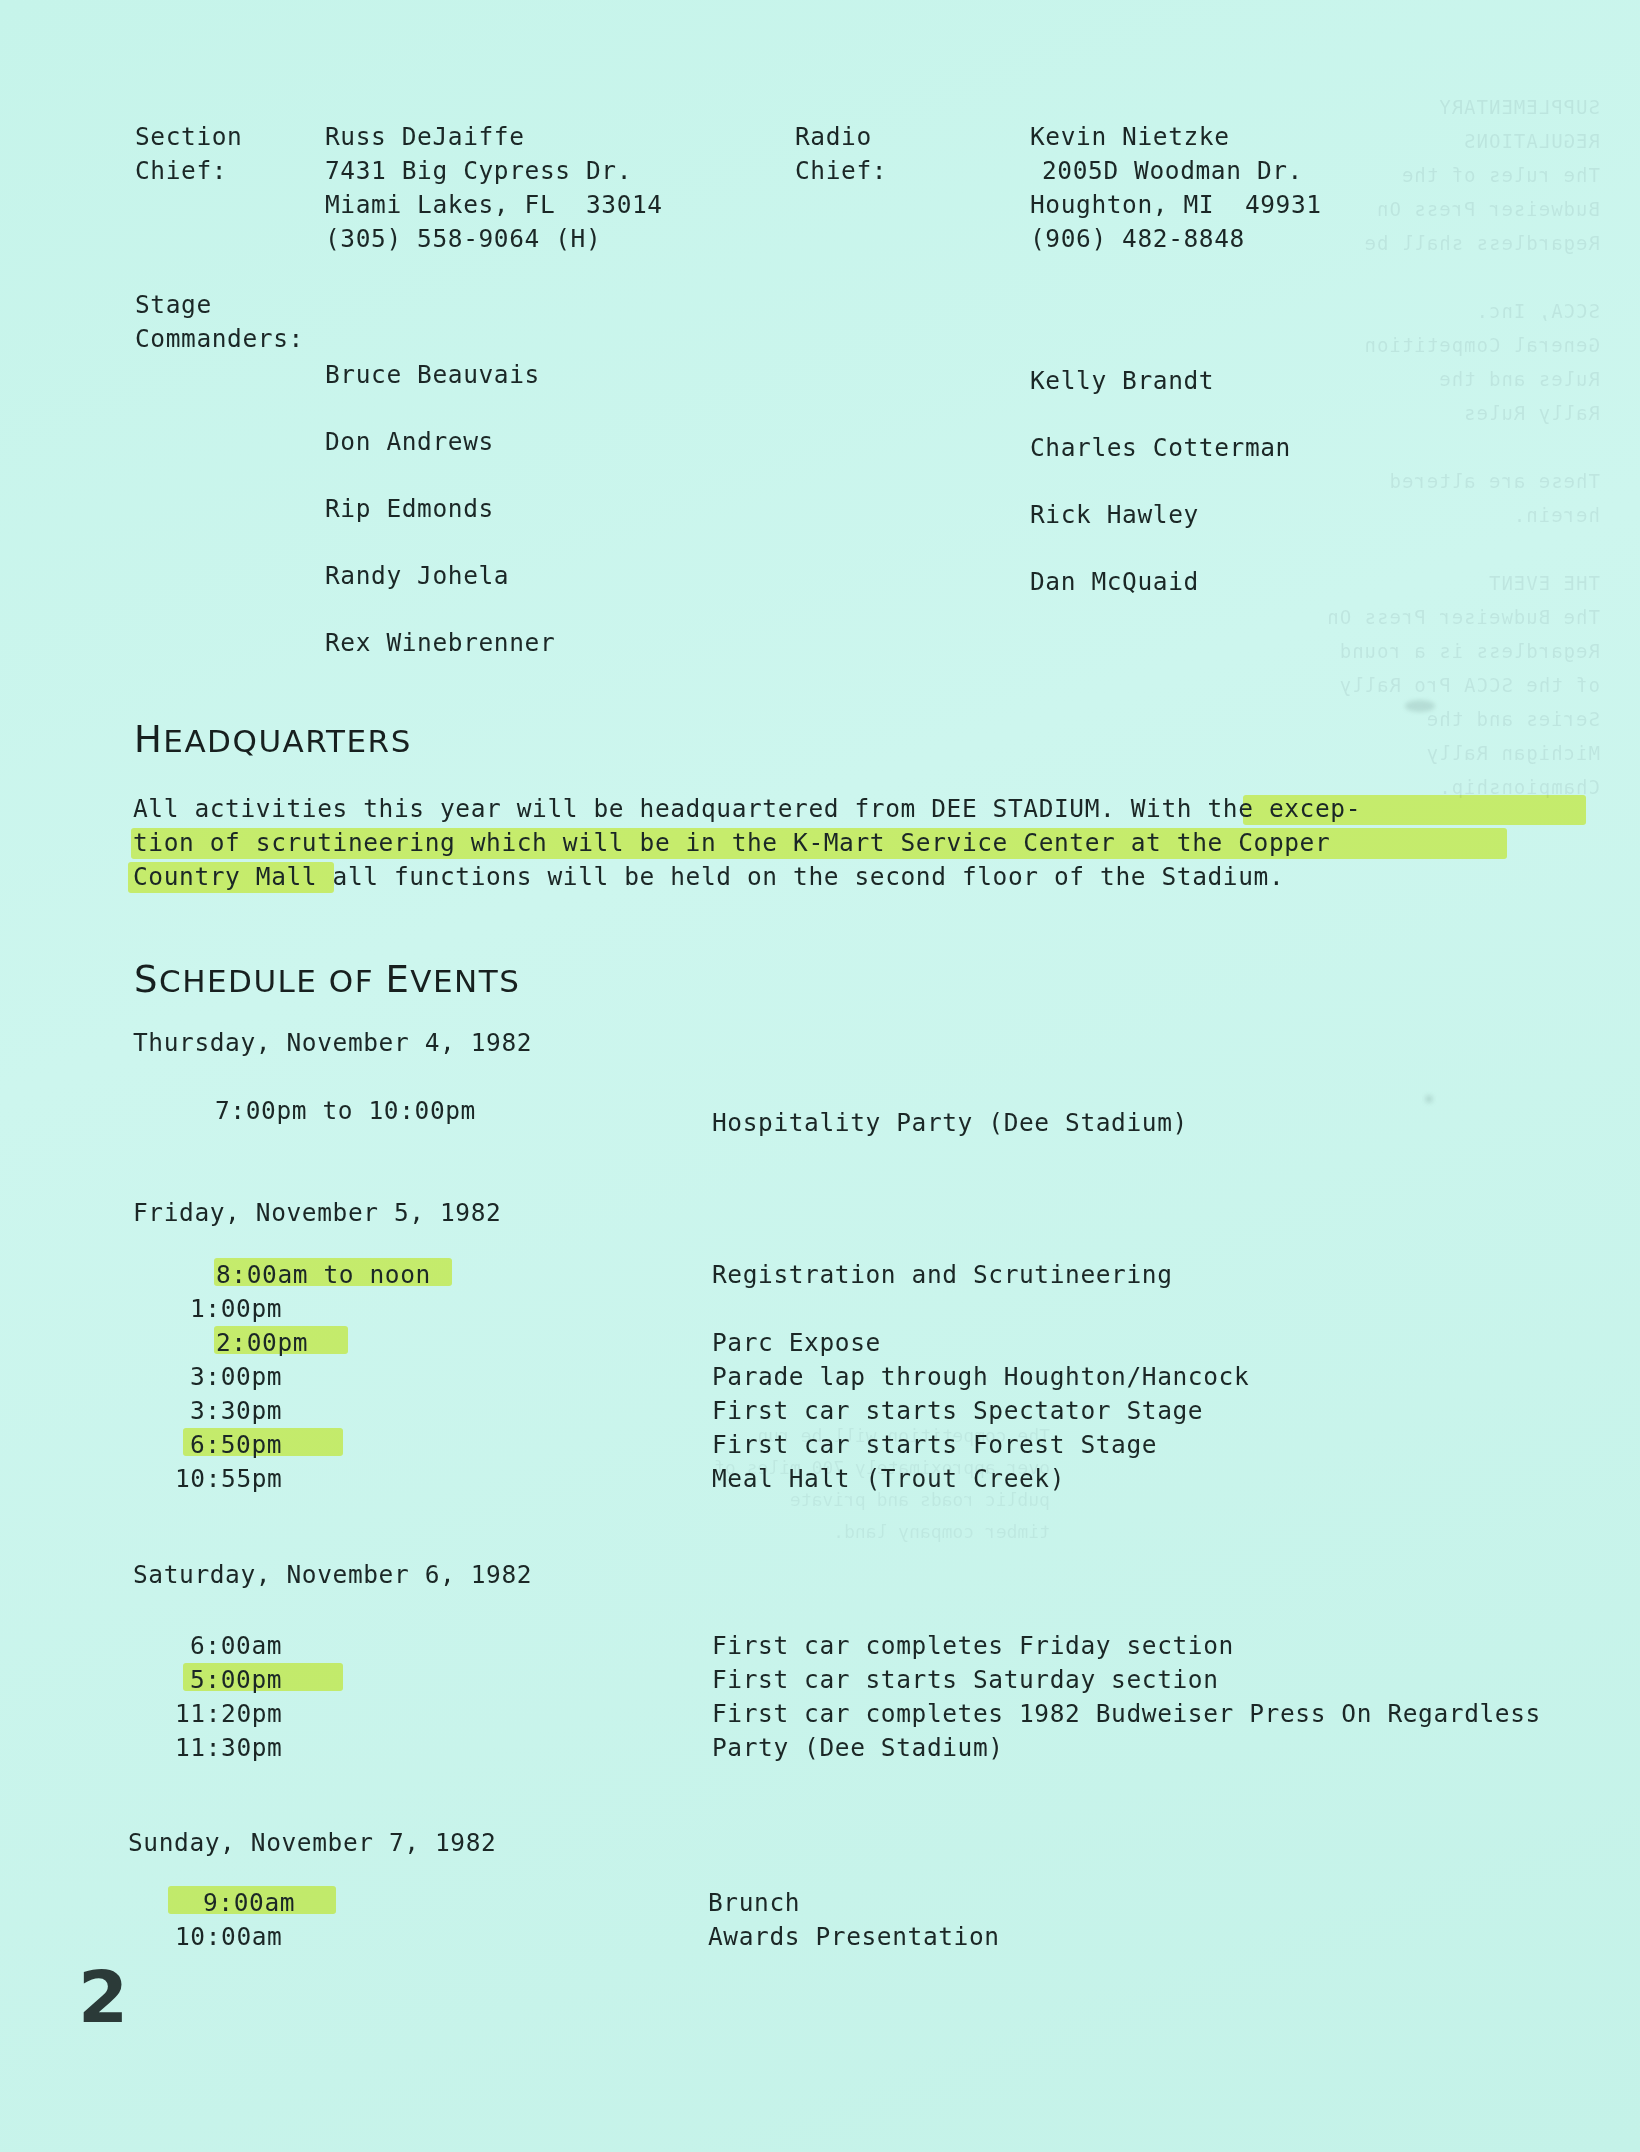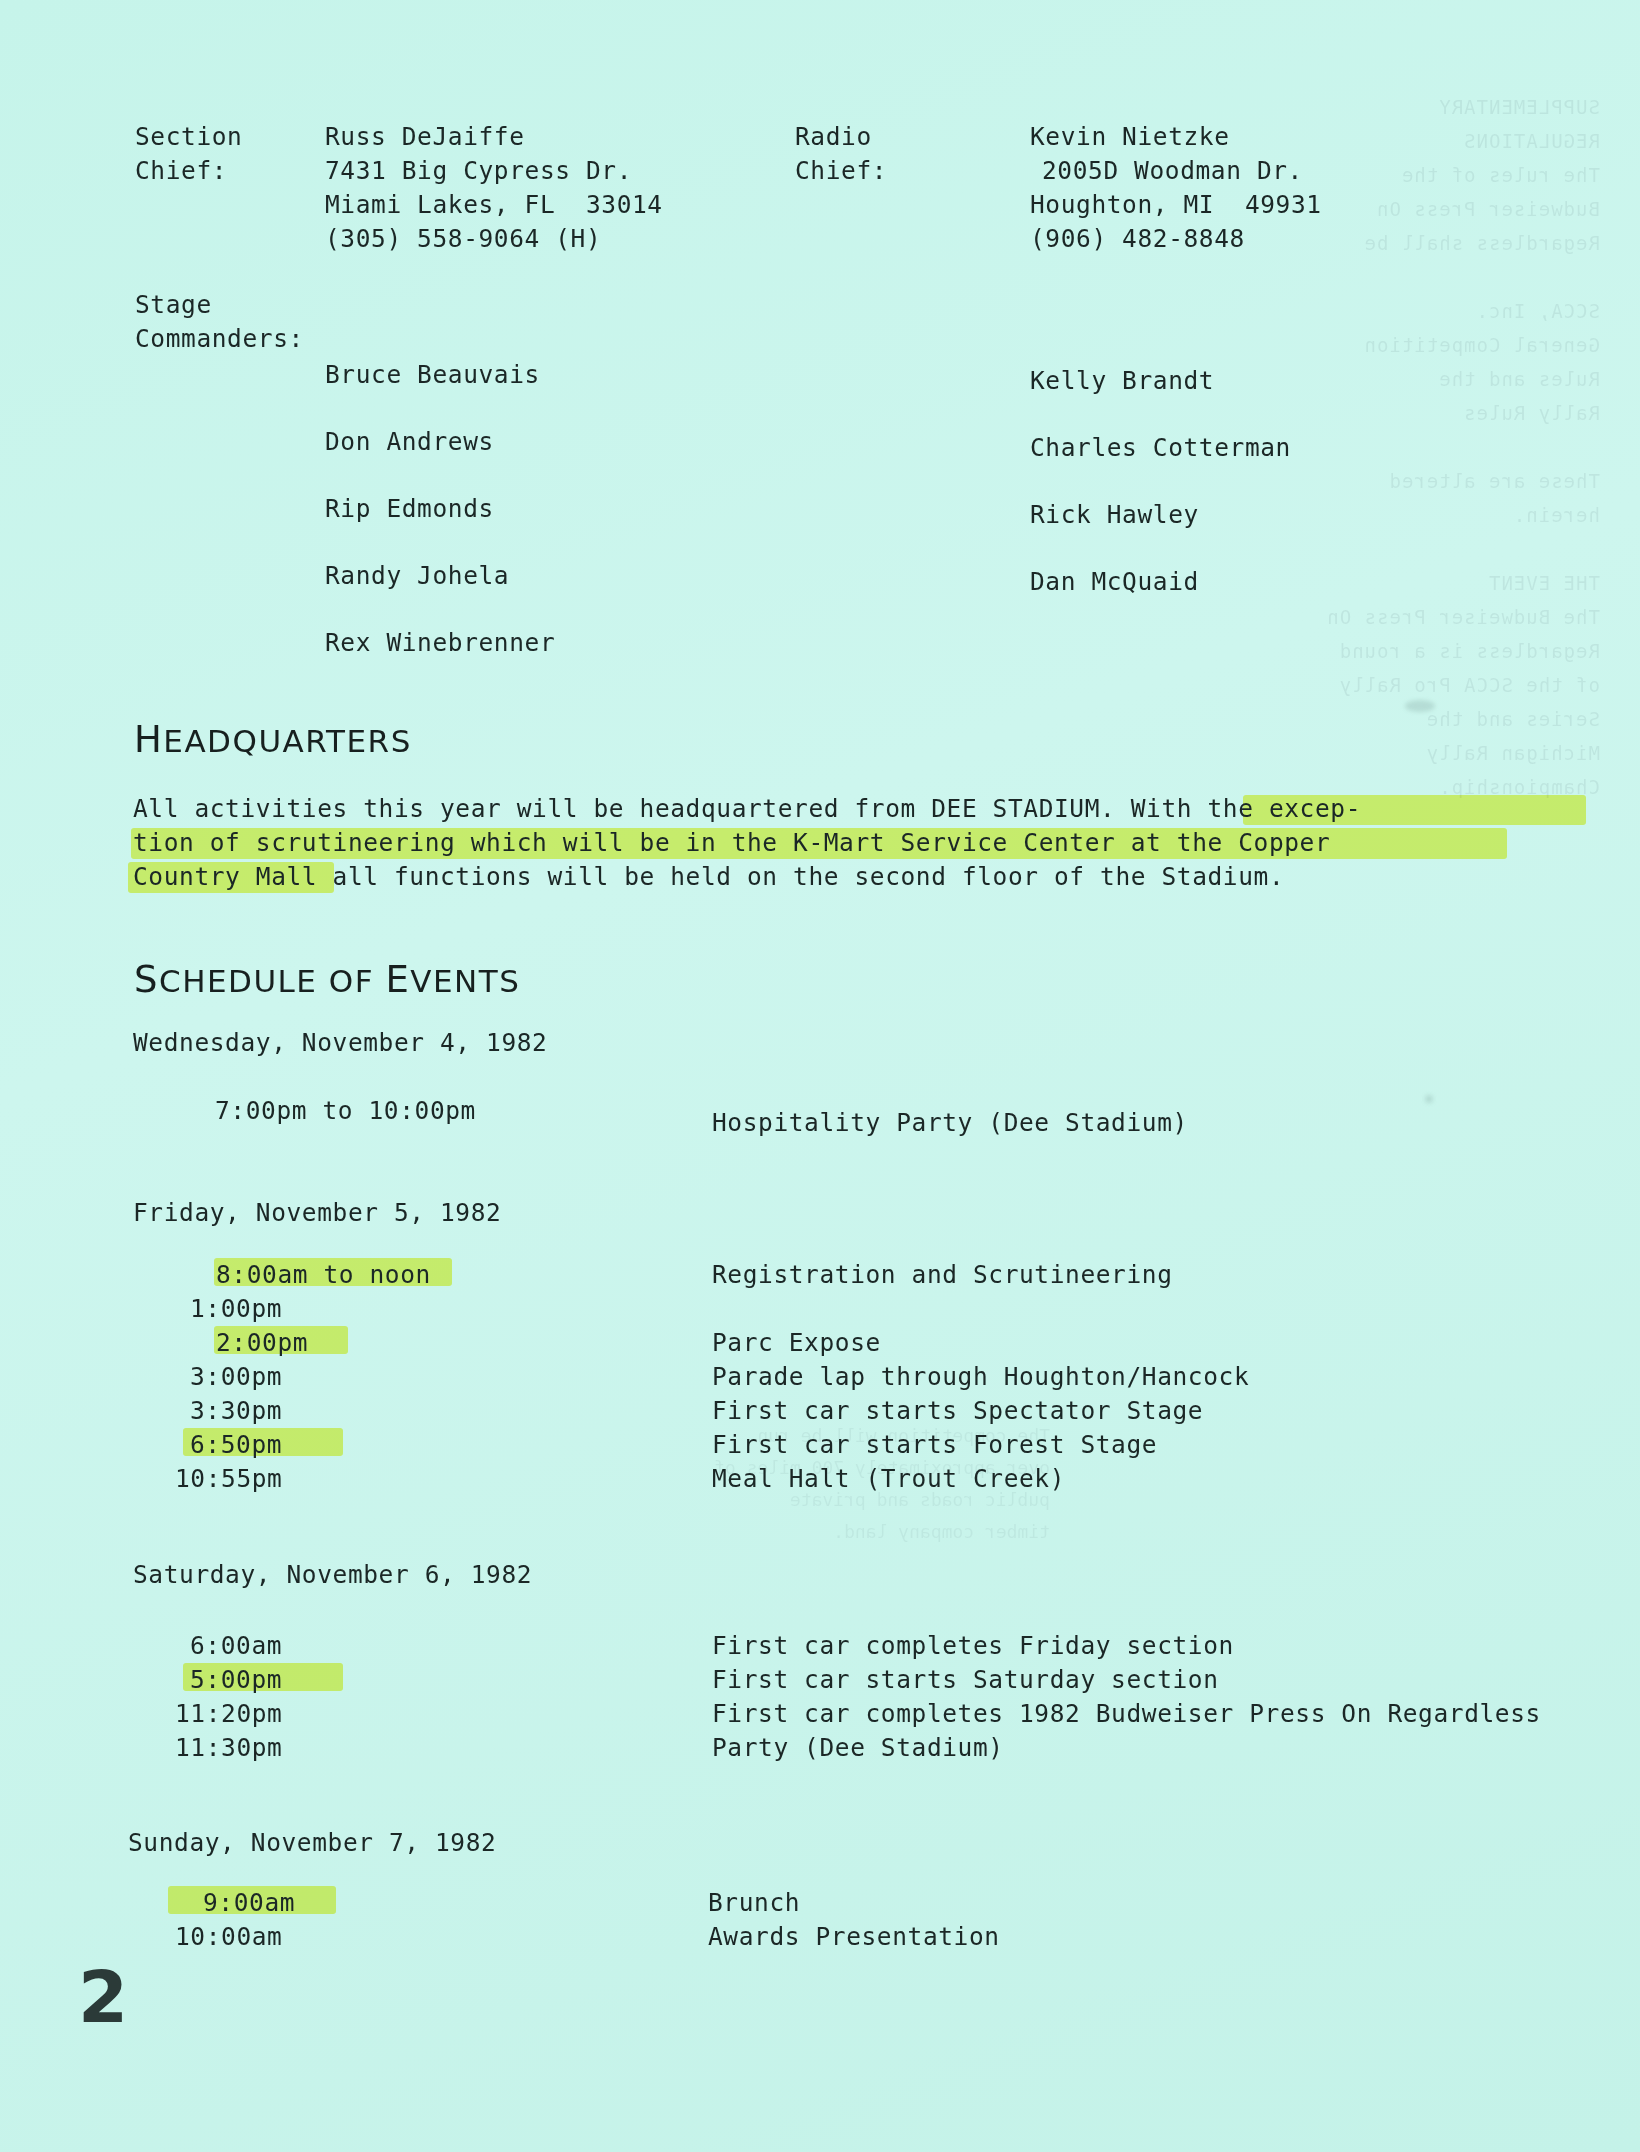--- a/index.html
+++ b/index.html
@@ -177,21 +177,21 @@
     <div class="abs mono" style="left:1030px; top:565px;">Dan McQuaid</div>
 
     <div class="abs heading" style="left:134px; top:718px;"><span class="cap">H</span><span>EADQUARTERS</span></div>
 
     <div class="abs mono" style="left:133px; top:826px;">tion of scrutineering which will be in the K-Mart Service Center at the Copper</div>
     <div class="abs mono" style="left:133px; top:792px;">All activities this year will be headquartered from DEE STADIUM. With the excep-</div>
     <div class="abs mono" style="left:133px; top:860px;">Country Mall all functions will be held on the second floor of the Stadium.</div>
 
     <div class="abs heading" style="left:134px; top:958px;"><span class="cap">S</span><span>CHEDULE OF </span><span class="cap">E</span><span>VENTS</span></div>
 
-    <div class="abs mono" style="left:133px; top:1026px;">Wednesday, November 4, 1982</div>
+    <div class="abs mono" style="left:133px; top:1026px;">Thursday, November 4, 1982</div>
     <div class="abs mono sched-time" style="left:215px; top:1094px;">7:00pm to 10:00pm</div>
     <div class="abs mono" style="left:712px; top:1094px;margin-top:12px;">Hospitality Party (Dee Stadium)</div>
 
     <div class="abs mono" style="left:133px; top:1196px;">Friday, November 5, 1982</div>
 
     <div class="abs mono sched-time" style="left:216px; top:1258px;">8:00am to noon</div>
     <div class="abs mono" style="left:712px; top:1258px;">Registration and Scrutineering</div>
 
     <div class="abs mono sched-time" style="left:190px; top:1292px;">1:00pm</div>
 

